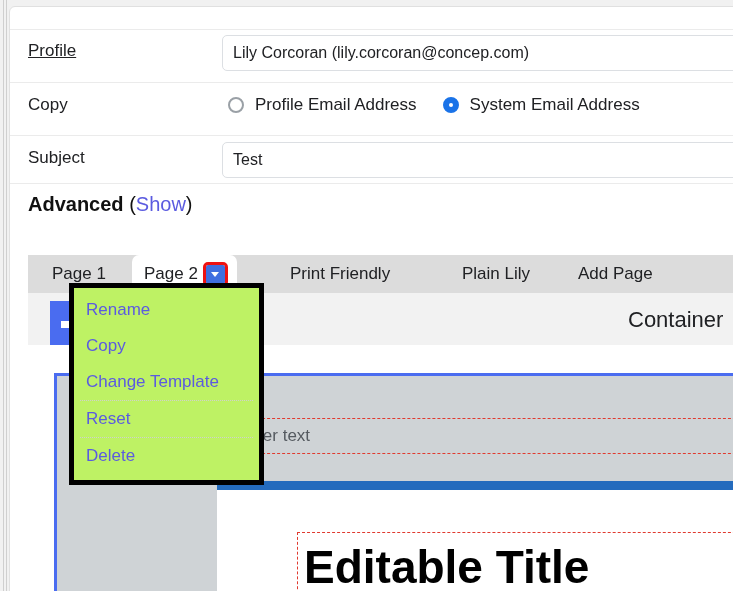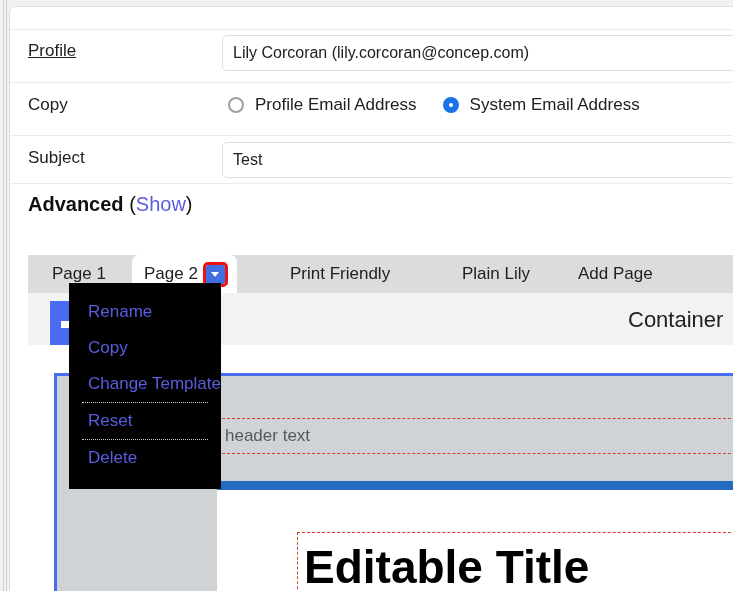--- a/index.html
+++ b/index.html
@@ -238,23 +238,23 @@
     line-height: 68px;
     padding-left: 6px;
     white-space: nowrap;
     overflow: hidden;
   }
 
   
   #page-menu {
     position: absolute;
     left: 69px; top: 283px;
-    width: 152px;
-    background: #000000;
-    border: 7px solid #000000;
+    width: 195px;
+    background: #bef264;
+    border: 5px solid #000000;
     z-index: 50;
     padding: 4px 0 6px 0;
   }
   .menu-item {
     height: 36px;
     line-height: 36px;
     padding-left: 12px;
     font-size: 17px;
     color: #5b5be0;
     white-space: nowrap;

